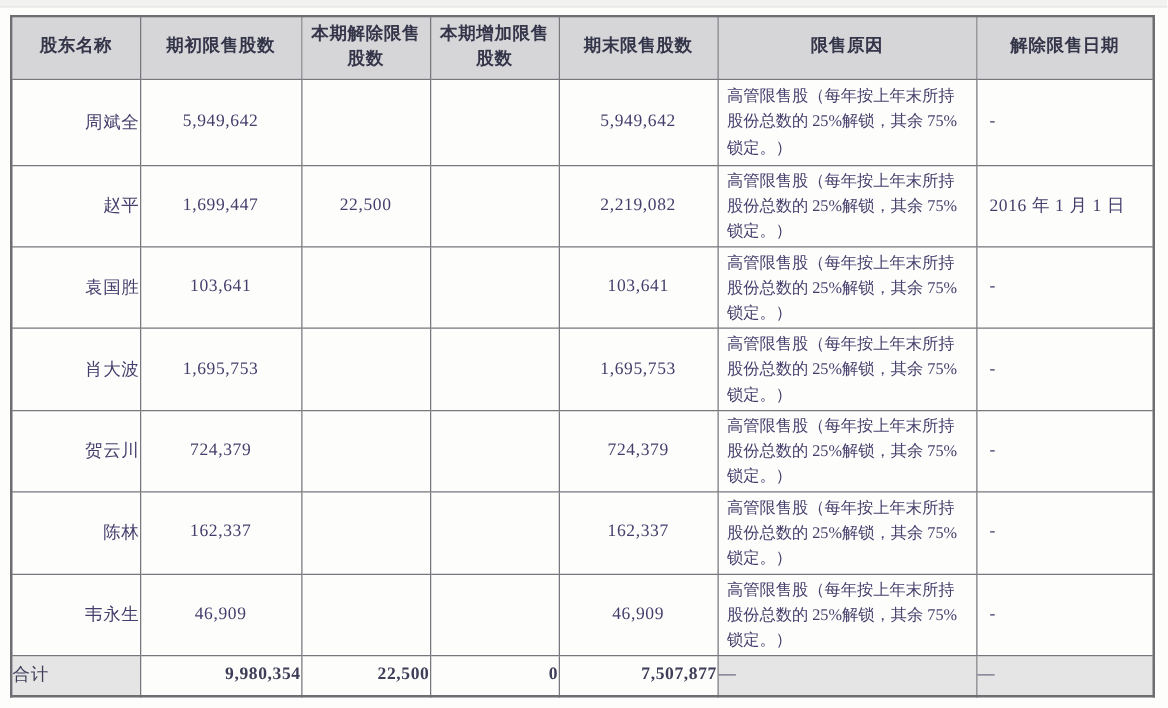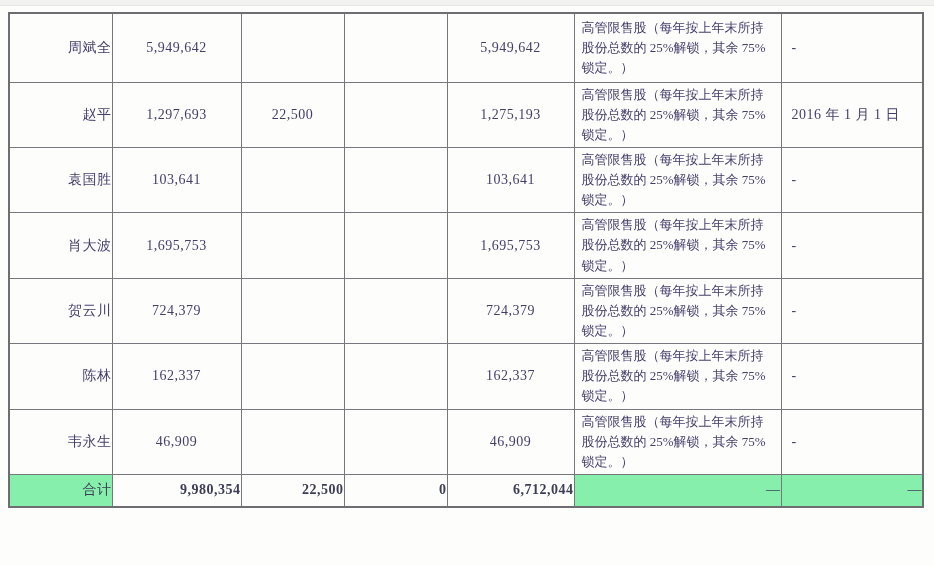--- a/index.html
+++ b/index.html
@@ -46,59 +46,68 @@
     text-align: left;
     padding: 2px 7px;
     font-size: 13px;
     line-height: 1.55;
     letter-spacing: 0;
   }
   td.c-date   { text-align: left; padding-left: 10px; }
   tr.total-row { height: 32px; }
   tr.total-row td { font-weight: bold; color: #3d3d58; text-align: right; }
   tr.total-row td.gray {
-    background: #86efac;
-    text-align: right;
+    background: #e5e5e5;
+    text-align: left;
     font-weight: normal;
   }
 </style>
 </head>
 <body>
 
 <div class="page-edge-top"></div>
 
 <table class="shares">
   <colgroup>
     <col style="width:103px">
       <col style="width:129px">
       <col style="width:103px">
     <col style="width:103px">
       <col style="width:127px">
       <col style="width:207px">
     <col style="width:142px">
   </colgroup>
 
   <tbody>
+      <tr>
+    <th>股东名称</th>
+    <th>期初限售股数</th>
+    <th>本期解除限售股数</th>
+    <th>本期增加限售股数</th>
+    <th>期末限售股数</th>
+    <th>限售原因</th>
+    <th>解除限售日期</th>
+  </tr>
 
   <tr class="data-row tall">
     <td class="c-name">周斌全</td>
     <td class="c-num">5,949,642</td>
     <td class="c-num"></td>
     <td class="c-num"></td>
     <td class="c-num">5,949,642</td>
     <td class="c-reason">高管限售股（每年按上年末所持股份总数的 25%解锁，其余 75%锁定。）</td>
     <td class="c-date">-</td>
   </tr>
 
   <tr class="data-row">
     <td class="c-name">赵平</td>
-    <td class="c-num">1,297,693</td>
+    <td class="c-num">1,699,447</td>
     <td class="c-num">22,500</td>
     <td class="c-num"></td>
-    <td class="c-num">1,275,193</td>
+    <td class="c-num">2,219,082</td>
     <td class="c-reason">高管限售股（每年按上年末所持股份总数的 25%解锁，其余 75%锁定。）</td>
     <td class="c-date">2016 年 1 月 1 日</td>
   </tr>
 
   <tr class="data-row">
     <td class="c-name">袁国胜</td>
     <td class="c-num">103,641</td>
     <td class="c-num"></td>
     <td class="c-num"></td>
     <td class="c-num">103,641</td>
@@ -144,18 +153,18 @@
     <td class="c-num">46,909</td>
     <td class="c-reason">高管限售股（每年按上年末所持股份总数的 25%解锁，其余 75%锁定。）</td>
     <td class="c-date">-</td>
   </tr>
 
   <tr class="total-row">
     <td class="c-name gray">合计</td>
     <td class="c-num">9,980,354</td>
     <td class="c-num">22,500</td>
     <td class="c-num">0</td>
-    <td class="c-num">6,712,044</td>
+    <td class="c-num">7,507,877</td>
     <td class="gray">—</td>
     <td class="gray">—</td>
   </tr>
 </tbody>
   </table>
 
 </body></html>

